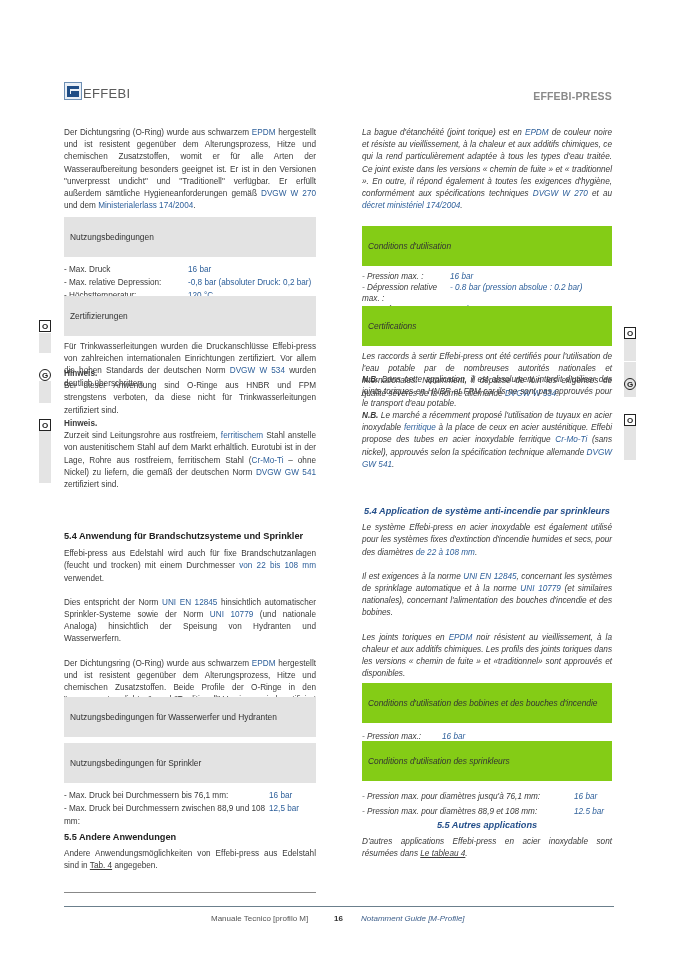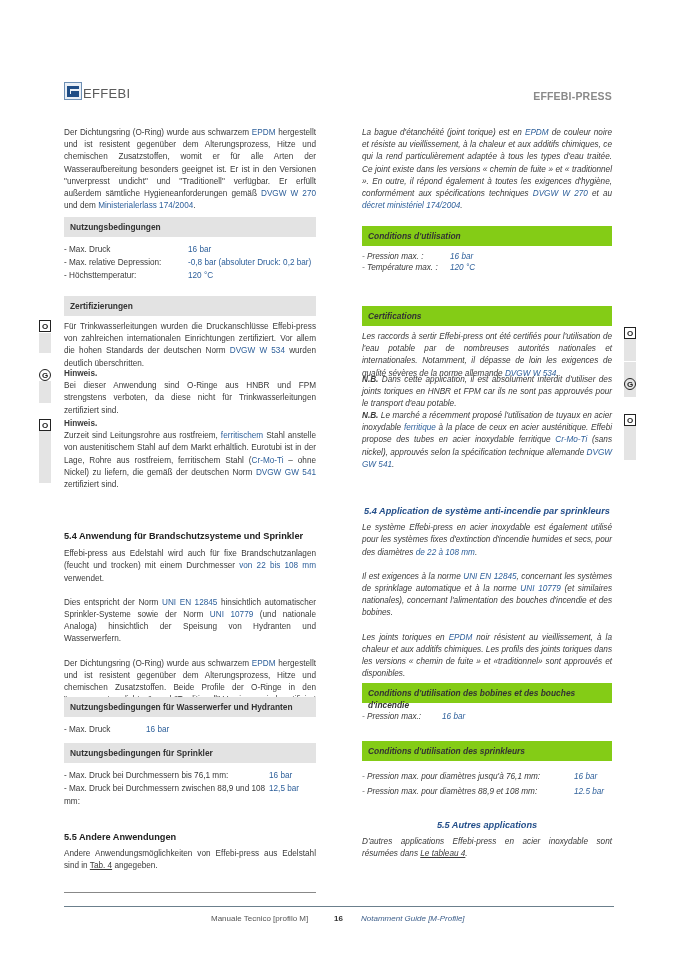--- a/index.html
+++ b/index.html
@@ -14,21 +14,21 @@
   .logo-text { font-size:13px; color:#5a5a5a; letter-spacing:0.3px; margin-left:1px; line-height:13px; }
   .hdr-right { position:absolute; right:66px; top:90px; font-size:10.5px; font-weight:bold; color:#8a8a8a; letter-spacing:0.2px; }
 
   .col { position:absolute; font-size:8.2px; line-height:12.2px; color:#3a3a3a; }
   .col.de { left:64px; width:252px; }
   .col.fr { left:362px; width:250px; font-style:italic; }
   .col p { margin:0; text-align:justify; }
   .blue { color:#2d5f9a; }
   .u { text-decoration:underline; }
 
-  .bar { background:#e3e3e3; font-weight:bold; font-size:8.4px; padding:4px 6px; height:12px; line-height:12px; color:#333; }
+  .bar { background:#e3e3e3; font-weight:normal; font-size:8.4px; padding:14px 6px; height:12px; line-height:12px; color:#333; }
   .fr .bar { background:#84cc16; }
   .kv { display:flex; line-height:13px; }
   .kv .k { }
   .kv .v { color:#2d5f9a; }
 
   .sec-h { font-weight:bold; font-size:9.2px; color:#222; }
   .fr .sec-h { color:#244f8a; font-style:italic;text-align:center; }
 
   .mark { position:absolute; width:12px; height:12px; font-size:8px; font-weight:bold; text-align:center; line-height:11px; box-sizing:border-box; color:#222; font-style:normal; }
   .mark.o { border:1.5px solid #222; background:#fff; }
@@ -138,20 +138,24 @@
   </div>
 
   <div class="col fr" style="top:226px;">
     <div class="bar">Conditions d'utilisation</div>
     <div style="margin-top:5px; line-height:11px;">
       <div class="kv" style="line-height:11px;">
           <span class="k" style="width:88px">- Pression max. :</span>
           <span class="v">16 bar</span>
         </div>
       <div class="kv" style="line-height:11px;">
+          <span class="k" style="width:88px">- Dépression relative max. :</span>
+          <span class="v">- 0.8 bar (pression absolue : 0.2 bar)</span>
+        </div>
+      <div class="kv" style="line-height:11px;">
           <span class="k" style="width:88px">- Température max. :</span>
           <span class="v">120 °C</span>
         </div>
     </div>
   </div>
 
   <div class="col fr" style="top:306px;">
     <div class="bar">Certifications</div>
     <p style="margin-top:5px;"><span>Les raccords à sertir Effebi-press ont été certifiés pour l'utilisation de l'eau potable par de nombreuses autorités nationales et internationales. Notamment, il dépasse de loin les exigences de qualité sévères de la norme allemande </span><span class="blue">DVGW W 534</span><span>.</span></p>
   </div>

